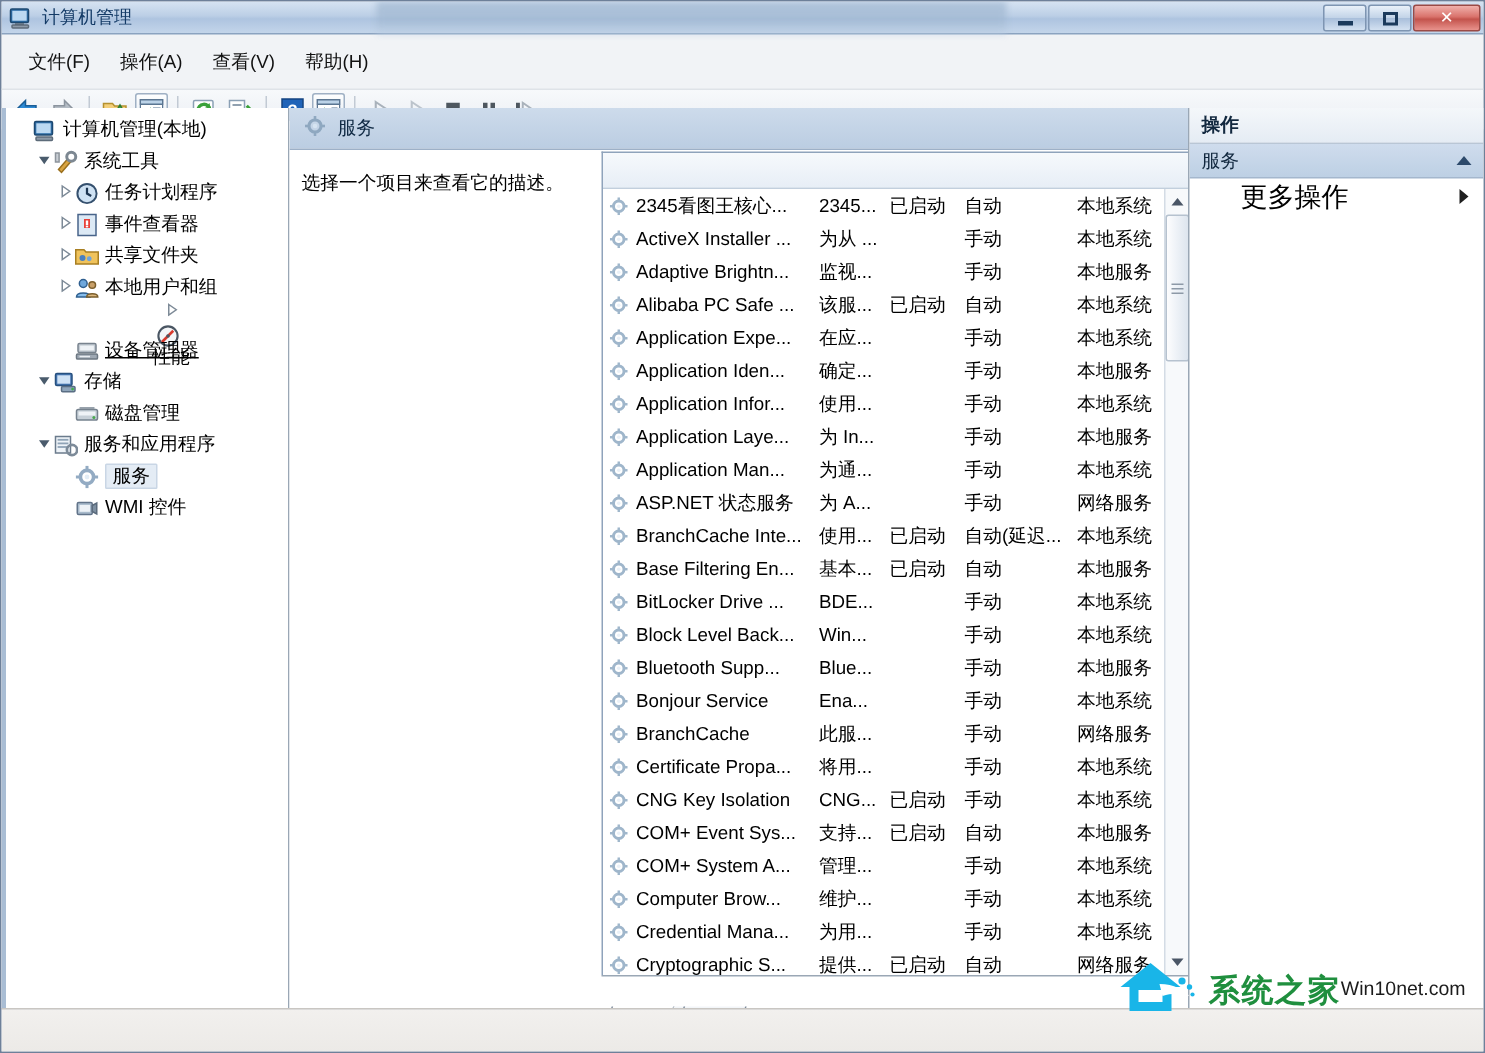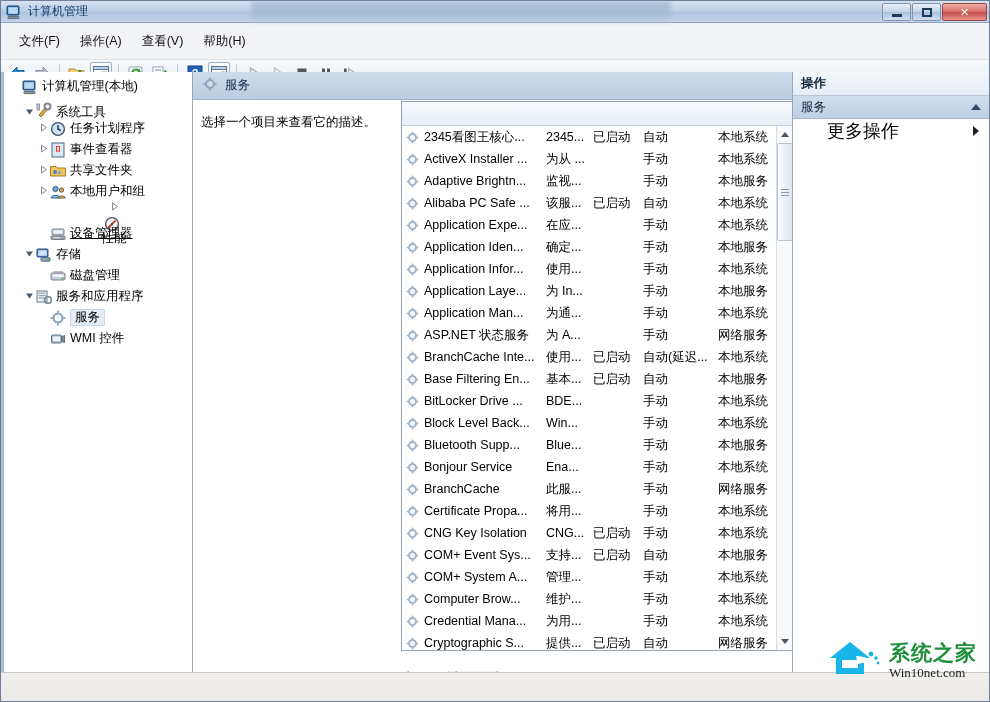--- a/index.html
+++ b/index.html
@@ -227,21 +227,21 @@
     position:absolute; left:0; right:0; bottom:0; height:29px;
     background: linear-gradient(180deg,#f2f0ee 0%,#eceae7 100%);
     border-top:1px solid #c9c6c2;
   }
 
   
   .watermark {
     position:absolute; right:12px; bottom:18px;
     display:flex; align-items:center; gap:7px; z-index:40;
   }
-  .wm-text { display:flex; flex-direction:column; line-height:1;font-family:Liberation Serif, serif; }
+  .wm-text { display:flex; line-height:1; }
   .wm-cn { font-size:21px; font-weight:bold; color:#1f8f3e; letter-spacing:1px; }
   .wm-en { font-size:13px; color:#1b1b1b; margin-top:2px; }
 </style>
 </head>
 <body>
 
 <div id="app">
 
   <div class="titlebar">
     <div class="titlebar-blur"></div>
@@ -373,21 +373,21 @@
       <div id="tree-host">
           <div class="tnode" style="padding-left: 0px;">
             <span class="tarrow"></span>
             <span class="ticon"><svg width="16" height="16" viewBox="0 0 16 16">
                 <rect x="1" y="2" width="12" height="9" rx="1" fill="#2f6fa8" stroke="#1d4870"></rect>
                 <rect x="2.2" y="3.2" width="9.6" height="6.6" fill="#bcd9f2"></rect>
                 <rect x="2" y="12.4" width="11" height="2.2" rx="0.6" fill="#8d9aa8" stroke="#5d6b79"></rect>
               </svg></span>
             <span class="tlabel">计算机管理(本地)</span>
           </div>
-          <div class="tnode" style="padding-left: 14px; align-items: flex-end;">
+          <div class="tnode" style="padding-left: 14px;">
             <span class="tarrow open"><svg width="9" height="9" viewBox="0 0 9 9">
                 <path d="M1 2.5 L8 2.5 L4.5 7.5 Z" fill="#4a5b6c"></path>
               </svg></span>
             <span class="ticon"><svg width="16" height="16" viewBox="0 0 16 16">
                 <path d="M3 13 L9 6 L11 8 L5 15 Z" fill="#d9a441" stroke="#9a6f1d"></path>
                 <circle cx="11.5" cy="4.5" r="3" fill="none" stroke="#7d8892" stroke-width="2"></circle>
                 <rect x="1" y="2" width="2.4" height="6" fill="#c9ced4" stroke="#8d949c"></rect>
               </svg></span>
             <span class="tlabel">系统工具</span>
           </div>

